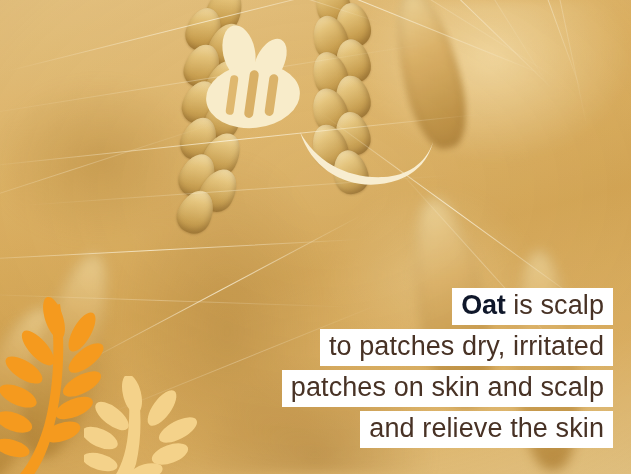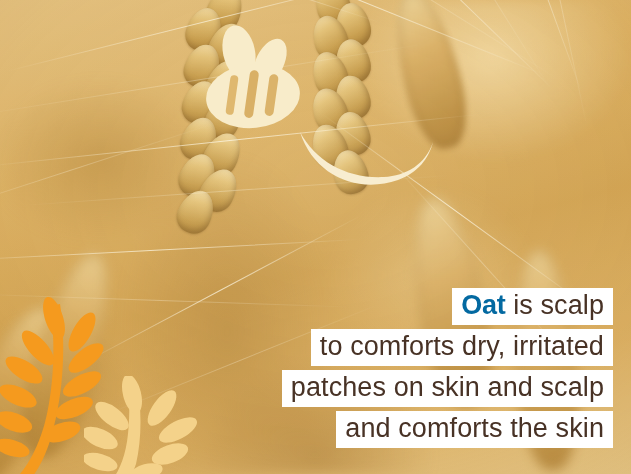--- a/index.html
+++ b/index.html
@@ -110,21 +110,21 @@
     font-family:"Liberation Sans",sans-serif;
     font-size:27px;
     line-height:33px;
     letter-spacing:.1px;
     padding:1px 9px 3px 9px;
     white-space:nowrap;
     box-sizing:border-box;
   }
   .tline .lead{
     font-weight:bold;
-    color:#0369a1;
+    color:#0f172a;
     letter-spacing:-.2px;
   }
 </style>
 </head>
 <body>
 
 <div id="banner">
 
   <div class="bg-base"></div>
   <div class="bg-tone"></div>
@@ -254,26 +254,26 @@
     </svg>
   </div>
 
   <div id="headline">
 
     <div class="tline">
       <span class="lead">Oat</span><span> is scalp</span>
     </div>
 
     <div class="tline">
-      <span>to comforts dry, irritated</span>
+      <span>to patches dry, irritated</span>
     </div>
 
     <div class="tline">
       <span>patches on skin and scalp</span>
     </div>
 
     <div class="tline">
-      <span>and comforts the skin</span>
+      <span>and relieve the skin</span>
     </div>
 
   </div>
 
 </div>
 
 </body></html>

